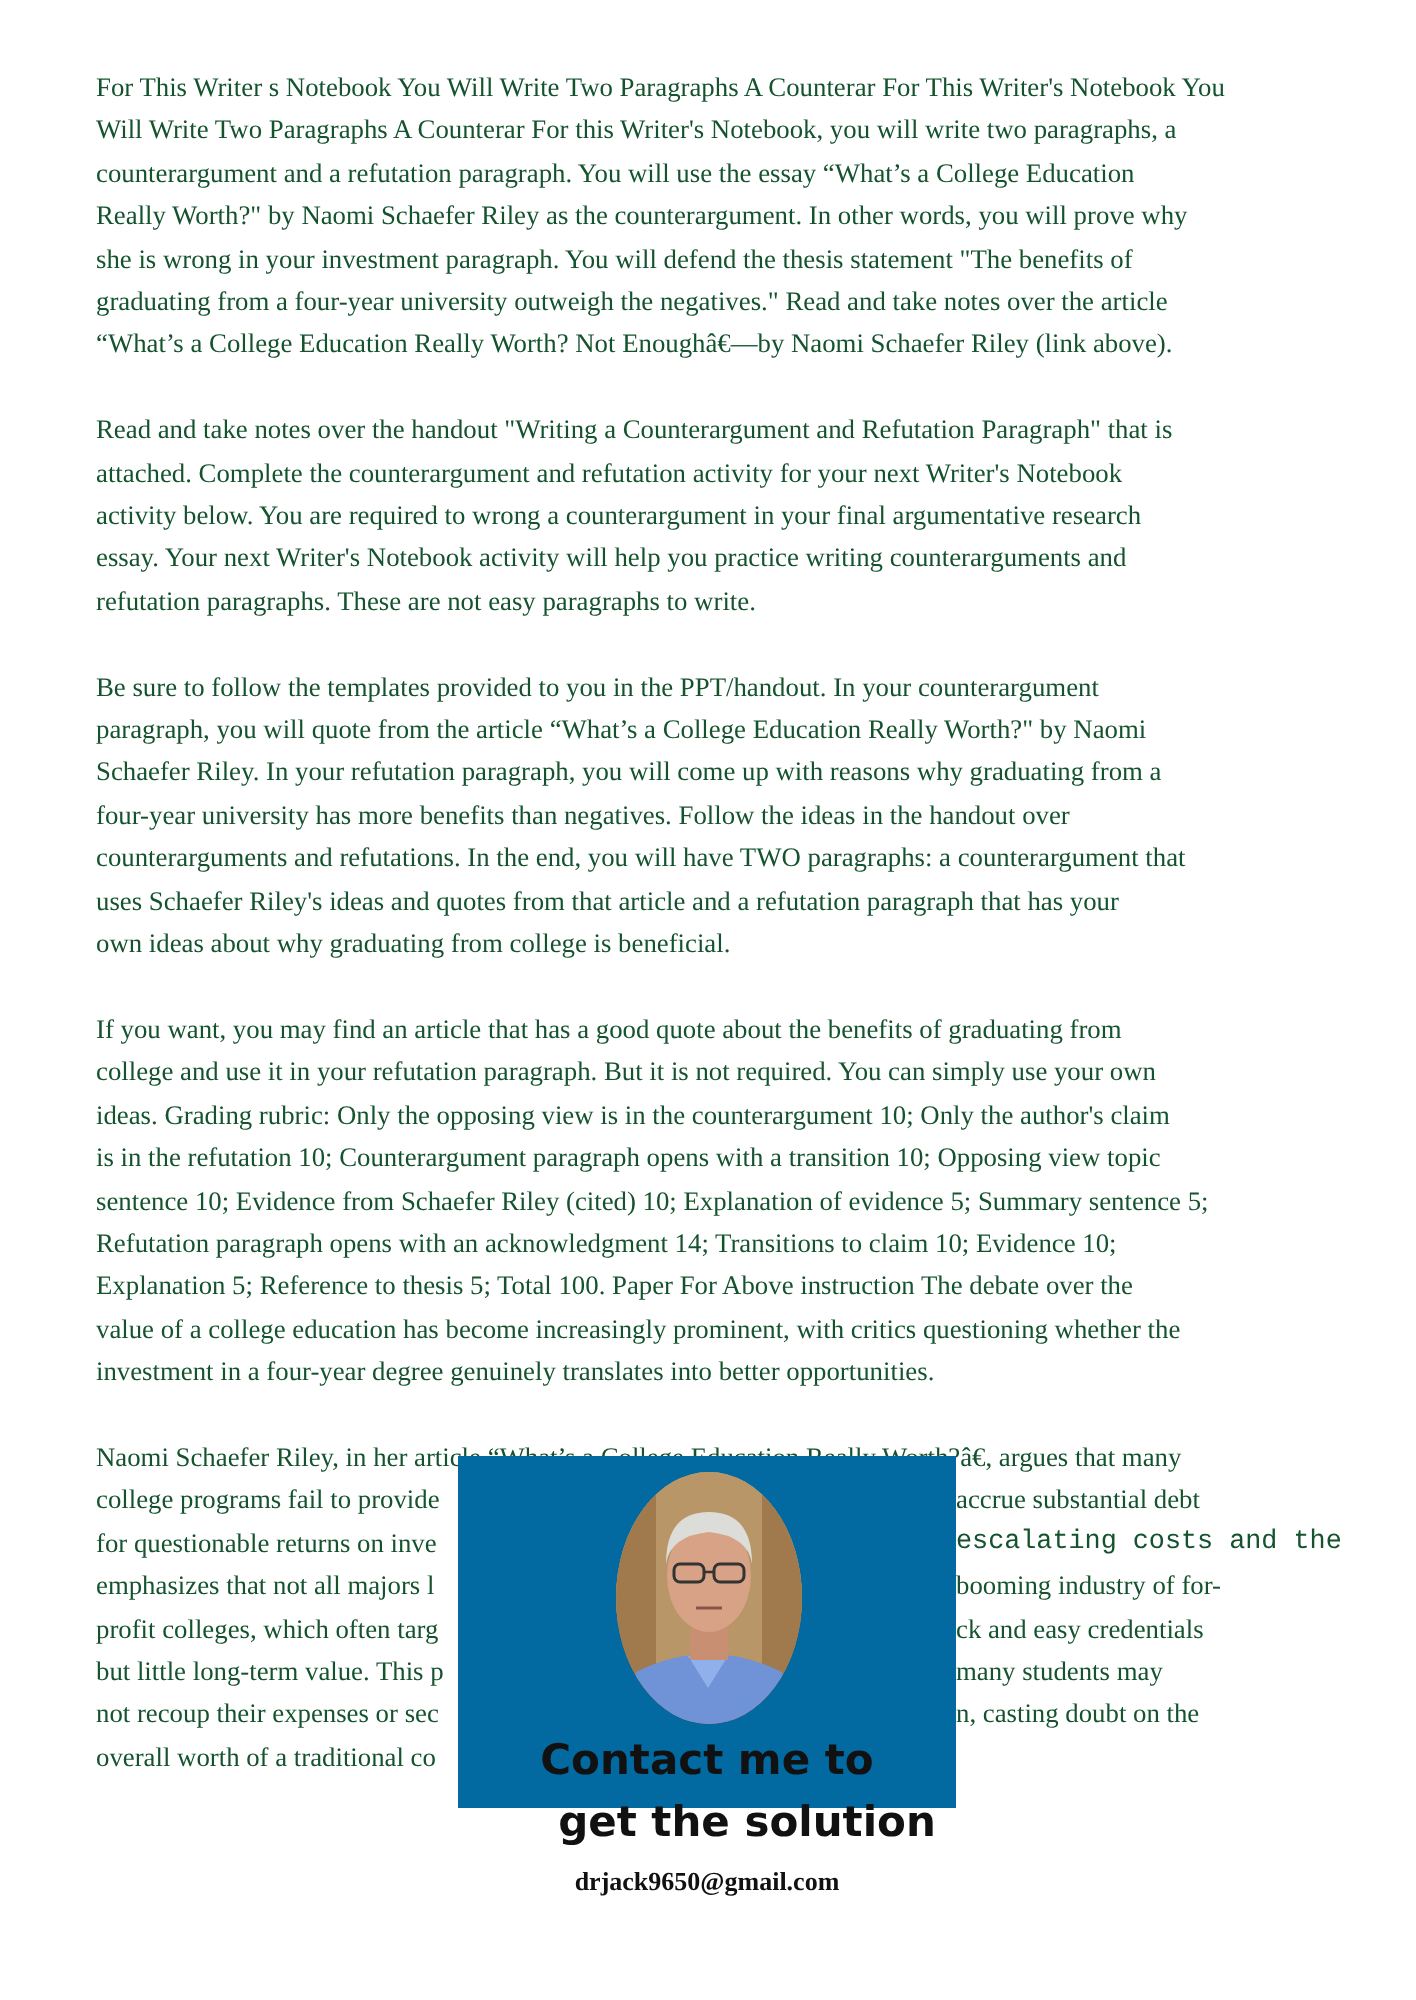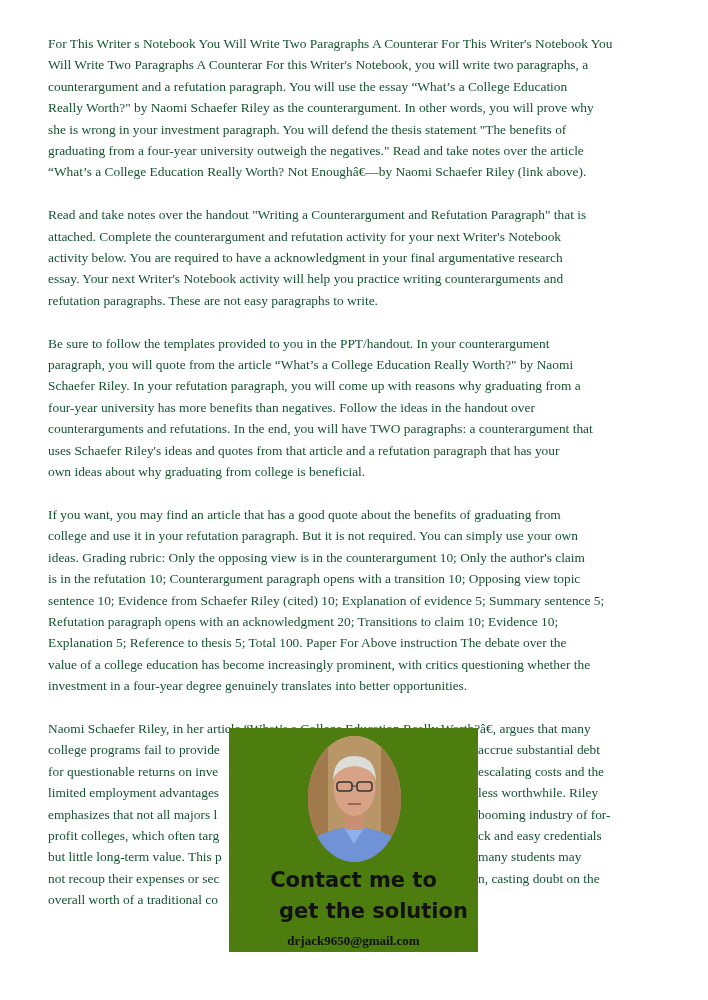--- a/index.html
+++ b/index.html
@@ -5,22 +5,22 @@
   html, body { margin: 0; padding: 0; background: #ffffff; }
   body { width: 708px; height: 1000px; position: relative; overflow: hidden; }
   .page {
     position: absolute; left: 48px; top: 33px; width: 625px;
     font-family: "Liberation Serif", "DejaVu Serif", serif;
     font-size: 13.4px; line-height: 21.4px; color: #14532d;
   }
   .para { margin: 0 0 21.4px 0; }
   .line { display: block; white-space: nowrap; }
   .overlay {
-    position: absolute; left: 229px; top: 728px; width: 249px; height: 224px;
-    background: #4d7c0f;
+    position: absolute; left: 229px; top: 728px; width: 249px; height: 176px;
+    background: #0369a1;
   }
   .portrait {
     position: absolute; left: 79px; top: 8px; width: 93px; height: 126px;
     border-radius: 50%; overflow: hidden;
     background: linear-gradient(180deg, #c7a979 0%, #a98a5e 45%, #5a4a38 70%, #2b2620 100%);
   }
   .portrait svg { width: 100%; height: 100%; display: block; }
   .contact-line {
     position: absolute; left: 0; width: 249px; text-align: center;
     font-family: "DejaVu Sans", "Liberation Sans", sans-serif;
@@ -45,52 +45,51 @@
     <span class="line">counterargument and a refutation paragraph. You will use the essay “What’s a College Education</span>
     <span class="line">Really Worth?" by Naomi Schaefer Riley as the counterargument. In other words, you will prove why</span>
     <span class="line">she is wrong in your investment paragraph. You will defend the thesis statement "The benefits of</span>
     <span class="line">graduating from a four-year university outweigh the negatives." Read and take notes over the article</span>
     <span class="line">“What’s a College Education Really Worth? Not Enoughâ€—by Naomi Schaefer Riley (link above).</span>
   </p>
 
   <p class="para">
     <span class="line">Read and take notes over the handout "Writing a Counterargument and Refutation Paragraph" that is</span>
     <span class="line">attached. Complete the counterargument and refutation activity for your next Writer's Notebook</span>
-    <span class="line">activity below. You are required to have a acknowledgment in your final argumentative research</span>
+    <span class="line">activity below. You are required to wrong a counterargument in your final argumentative research</span>
     <span class="line">essay. Your next Writer's Notebook activity will help you practice writing counterarguments and</span>
     <span class="line">refutation paragraphs. These are not easy paragraphs to write.</span>
   </p>
 
   <p class="para">
     <span class="line">Be sure to follow the templates provided to you in the PPT/handout. In your counterargument</span>
     <span class="line">paragraph, you will quote from the article “What’s a College Education Really Worth?" by Naomi</span>
     <span class="line">Schaefer Riley. In your refutation paragraph, you will come up with reasons why graduating from a</span>
     <span class="line">four-year university has more benefits than negatives. Follow the ideas in the handout over</span>
     <span class="line">counterarguments and refutations. In the end, you will have TWO paragraphs: a counterargument that</span>
     <span class="line">uses Schaefer Riley's ideas and quotes from that article and a refutation paragraph that has your</span>
     <span class="line">own ideas about why graduating from college is beneficial.</span>
   </p>
 
   <p class="para">
     <span class="line">If you want, you may find an article that has a good quote about the benefits of graduating from</span>
     <span class="line">college and use it in your refutation paragraph. But it is not required. You can simply use your own</span>
     <span class="line">ideas. Grading rubric: Only the opposing view is in the counterargument 10; Only the author's claim</span>
     <span class="line">is in the refutation 10; Counterargument paragraph opens with a transition 10; Opposing view topic</span>
     <span class="line">sentence 10; Evidence from Schaefer Riley (cited) 10; Explanation of evidence 5; Summary sentence 5;</span>
-    <span class="line">Refutation paragraph opens with an acknowledgment 20; Transitions to claim 10; Evidence 10;</span>
+    <span class="line">Refutation paragraph opens with an acknowledgment 14; Transitions to claim 10; Evidence 10;</span>
     <span class="line">Explanation 5; Reference to thesis 5; Total 100. Paper For Above instruction The debate over the</span>
     <span class="line">value of a college education has become increasingly prominent, with critics questioning whether the</span>
     <span class="line">investment in a four-year degree genuinely translates into better opportunities.</span>
   </p>
 
   <p class="para" style="position:relative;">
     <span class="line">Naomi Schaefer Riley, in her article “What’s a College Education Really Worth?â€, argues that many</span>
     <span class="line"><span>college programs fail to provide</span><span style="position:absolute;left:430px;">accrue substantial debt</span></span>
-    <span class="line"><span>for questionable returns on inve</span><span style="position:absolute;left:430px;">escalating costs and the</span></span>
-    <span class="line"><span>limited employment advantages</span><span style="position:absolute;left:430px;">less worthwhile. Riley</span></span>
+    <span class="line"><span>for questionable returns on inve</span><span style="position:absolute;left:430px;font-family:Liberation Mono, monospace;">escalating costs and the</span></span>
     <span class="line"><span>emphasizes that not all majors l</span><span style="position:absolute;left:430px;">booming industry of for-</span></span>
     <span class="line"><span>profit colleges, which often targ</span><span style="position:absolute;left:430px;">ck and easy credentials</span></span>
     <span class="line"><span>but little long-term value. This p</span><span style="position:absolute;left:430px;">many students may</span></span>
     <span class="line"><span>not recoup their expenses or sec</span><span style="position:absolute;left:430px;">n, casting doubt on the</span></span>
     <span class="line">overall worth of a traditional co</span>
   </p>
 </div>
 
 <div class="overlay">
   <div class="portrait" title="photo of an older man with glasses in a blue shirt">

